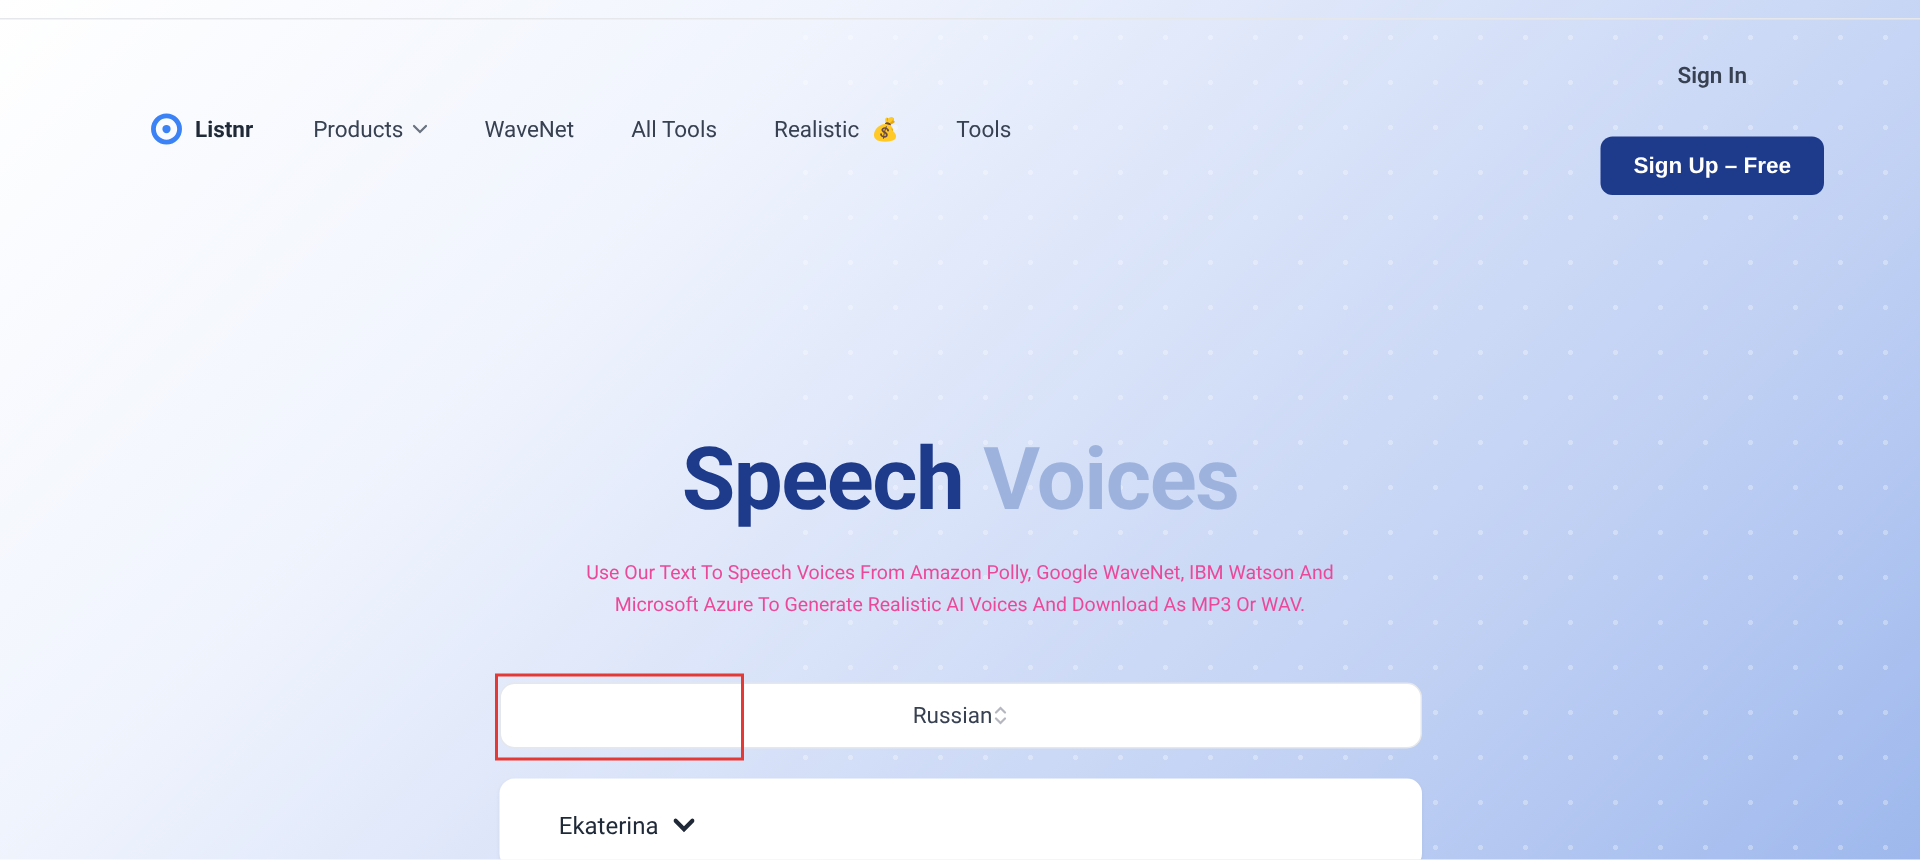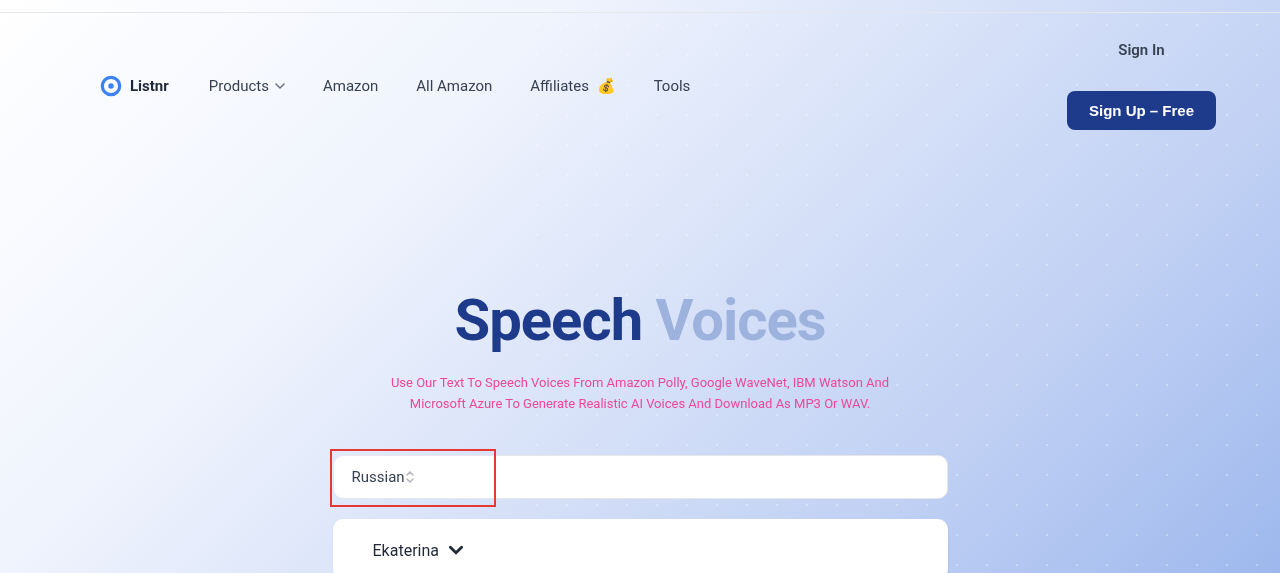--- a/index.html
+++ b/index.html
@@ -168,21 +168,21 @@
 .language-select {
   width: 100%;
   background: #ffffff;
   border: 1px solid #e5e7eb;
   border-radius: 10px;
   padding: 12px 18px;
   font-size: 15px;
   color: #374151;
   display: flex;
   align-items: center;
-  justify-content: flex-start;
+  justify-content: center;
   cursor: pointer;
 }
 
 .select-highlight-box {
   position: absolute;
   border: 2px solid #e53935;
   top: -6px;
   left: -3px;
   width: 166px;
   height: 58px;
@@ -232,27 +232,27 @@
   </div>
 
   <nav class="nav">
     <div class="nav-item">
       <span>Products</span>
       <svg class="chevron-down" viewBox="0 0 10 10">
         <path d="M1 3 L5 7 L9 3" stroke="#6b7280" stroke-width="1.5" fill="none" stroke-linecap="round"></path>
       </svg>
     </div>
     <div class="nav-item">
-      <span>Amazon</span>
-    </div>
-    <div class="nav-item">
-      <span>All Amazon</span>
-    </div>
-    <div class="nav-item">
-      <span>Affiliates</span>
+      <span>WaveNet</span>
+    </div>
+    <div class="nav-item">
+      <span>All Tools</span>
+    </div>
+    <div class="nav-item">
+      <span>Realistic</span>
       <span class="coin-icon">💰</span>
     </div>
     <div class="nav-item">
       <span>Tools</span>
     </div>
   </nav>
 
   <div class="auth-section">
     <div class="sign-in">
       <span>Sign In</span>

